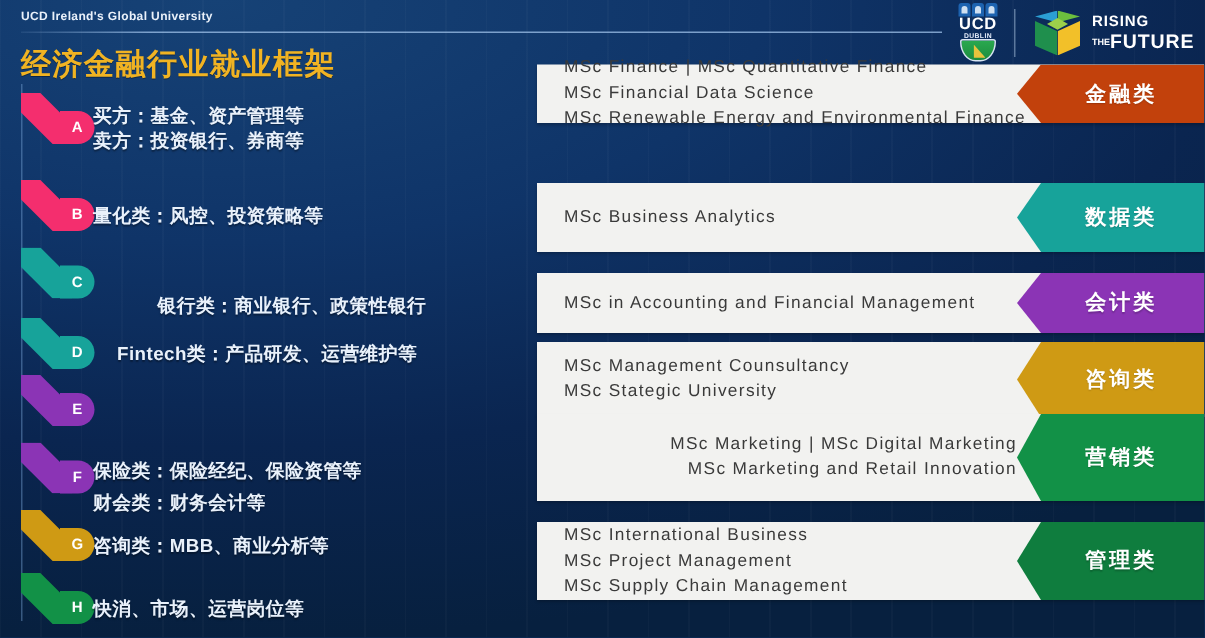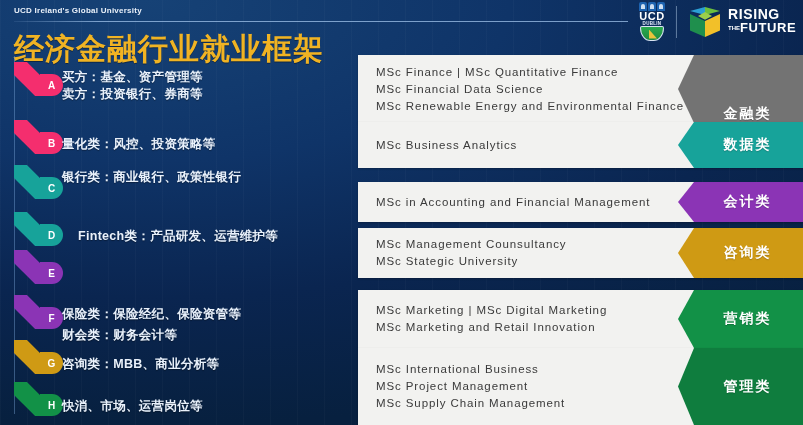--- a/index.html
+++ b/index.html
@@ -56,28 +56,28 @@
 
   
   .rf-logo{position:absolute;left:690px;top:6px;width:110px;height:32px;}
   .rf-cube{position:absolute;left:0;top:1px;width:30px;height:30px;}
   .rf-cube span{position:absolute;display:block;}
   .rf-top-l{left:0px;top:0px;width:15px;height:8px;background:#2b9fd4;clip-path:polygon(0% 50%,100% 0%,100% 100%);}
   .rf-top-r{left:15px;top:0px;width:15px;height:8px;background:#6cbf3e;clip-path:polygon(0% 0%,100% 50%,0% 100%);}
   .rf-left{left:0px;top:7px;width:15px;height:23px;background:#1f8f4d;clip-path:polygon(0% 0%,100% 30%,100% 100%,0% 72%);}
   .rf-right{left:15px;top:7px;width:15px;height:23px;background:#f2c029;clip-path:polygon(0% 30%,100% 0%,100% 72%,0% 100%);}
   .rf-face{left:8px;top:5px;width:14px;height:14px;background:#9ccf4a;clip-path:polygon(50% 0%,100% 28%,50% 56%,0% 28%);}
-  .rf-txt1{position:absolute;left:38px;top:2px;color:#fff;font-weight:bold;font-size:14px;line-height:13px;letter-spacing:.6px;}
+  .rf-txt1{position:absolute;left:38px;top:2px;color:#fff;font-weight:bold;font-size:10px;line-height:13px;letter-spacing:.6px;}
   .rf-txt2{position:absolute;left:38px;top:15px;color:#fff;font-weight:bold;font-size:13px;line-height:13px;letter-spacing:.6px;}
   .rf-txt2 .thin{font-size:6px;letter-spacing:0;vertical-align:2px;}
 
   
   #title{
     position:absolute;left:14px;top:29px;
-    font-size:30px;font-weight:bold;letter-spacing:1px;
+    font-size:20px;font-weight:bold;letter-spacing:1px;
     color:#f0b323;
     text-shadow:0 1px 0 rgba(0,0,0,.35);
     white-space:nowrap;
   }
 
   
   .v-rule{position:absolute;left:14px;top:56px;width:1px;height:358px;background:rgba(130,175,225,.40);}
   .row{position:absolute;left:0;width:352px;height:44px;}
   .ribbon{
     position:absolute;left:14px;top:0;width:49px;height:34px;
@@ -184,21 +184,21 @@
           <div class="rib-letter">B</div>
         </div>
         <div class="row-text" style="top: 16px;"><span class="l1">量化类：风控、投资策略等</span></div>
       </div>
       <div class="row" style="top: 165px;">
         <div class="ribbon">
           <div class="rib-tail" style="background: rgb(23, 163, 154); clip-path: polygon(0% 0%, 38% 0%, 100% 62%, 100% 100%, 62% 100%, 0% 38%);"></div>
           <div class="rib-head" style="background: rgb(23, 163, 154);"></div>
           <div class="rib-letter">C</div>
         </div>
-        <div class="row-text" style="top: 4px;"><span class="l1">银行类：商业银行、政策性银行</span></div>
+        <div class="row-text" style="top: 31px; margin-left: 43px;"><span class="l1">银行类：商业银行、政策性银行</span></div>
       </div>
       <div class="row" style="top: 212px;">
         <div class="ribbon">
           <div class="rib-tail" style="background: rgb(23, 163, 154); clip-path: polygon(0% 0%, 38% 0%, 100% 62%, 100% 100%, 62% 100%, 0% 38%);"></div>
           <div class="rib-head" style="background: rgb(23, 163, 154);"></div>
           <div class="rib-letter">D</div>
         </div>
         <div class="row-text" style="top: 16px; padding-left: 16px;"><span class="l1">Fintech类：产品研发、运营维护等</span></div>
       </div>
       <div class="row" style="top: 250px;">
@@ -229,27 +229,27 @@
         <div class="ribbon">
           <div class="rib-tail" style="background: rgb(18, 145, 71); clip-path: polygon(0% 0%, 38% 0%, 100% 62%, 100% 100%, 62% 100%, 0% 38%);"></div>
           <div class="rib-head" style="background: rgb(18, 145, 71);"></div>
           <div class="rib-letter">H</div>
         </div>
         <div class="row-text" style="top: 16px;"><span class="l1">快消、市场、运营岗位等</span></div>
       </div>
     </div>
 
   <div id="cards">
-      <div class="card" style="top: 55px; height: 68px; text-decoration: underline;">
+      <div class="card" style="top: 43px; height: 39px; text-decoration: underline;">
         <div class="card-body">
           <div class="card-line">MSc Finance | MSc Quantitative Finance</div>
           <div class="card-line">MSc Financial Data Science</div>
           <div class="card-line">MSc Renewable Energy and Environmental Finance</div>
         </div>
-        <div class="card-tab" style="background: #737373; align-items: flex-end;">
+        <div class="card-tab" style="background: #c2410c;">
           <div class="card-tab-label">金融类</div>
         </div>
       </div>
       <div class="card" style="top: 122px; height: 46px;">
         <div class="card-body">
           <div class="card-line">MSc Business Analytics</div>
         </div>
         <div class="card-tab" style="background: rgb(23, 163, 154);">
           <div class="card-tab-label">数据类</div>
         </div>
@@ -264,30 +264,30 @@
       </div>
       <div class="card" style="top: 228px; height: 50px;">
         <div class="card-body">
           <div class="card-line">MSc Management Counsultancy</div>
           <div class="card-line">MSc Stategic University</div>
         </div>
         <div class="card-tab" style="background: rgb(207, 154, 20);">
           <div class="card-tab-label">咨询类</div>
         </div>
       </div>
-      <div class="card" style="top: 290px; height: 58px;">
+      <div class="card" style="top: 276px; height: 58px; text-align: right;">
         <div class="card-body">
           <div class="card-line">MSc Marketing | MSc Digital Marketing</div>
           <div class="card-line">MSc Marketing and Retail Innovation</div>
         </div>
         <div class="card-tab" style="background: rgb(18, 145, 71);">
           <div class="card-tab-label">营销类</div>
         </div>
       </div>
-      <div class="card" style="top: 348px; height: 77px;">
+      <div class="card" style="top: 348px; height: 52px;">
         <div class="card-body">
           <div class="card-line">MSc International Business</div>
           <div class="card-line">MSc Project Management</div>
           <div class="card-line">MSc Supply Chain Management</div>
         </div>
         <div class="card-tab" style="background: rgb(15, 125, 62);">
           <div class="card-tab-label">管理类</div>
         </div>
       </div>
     </div>

